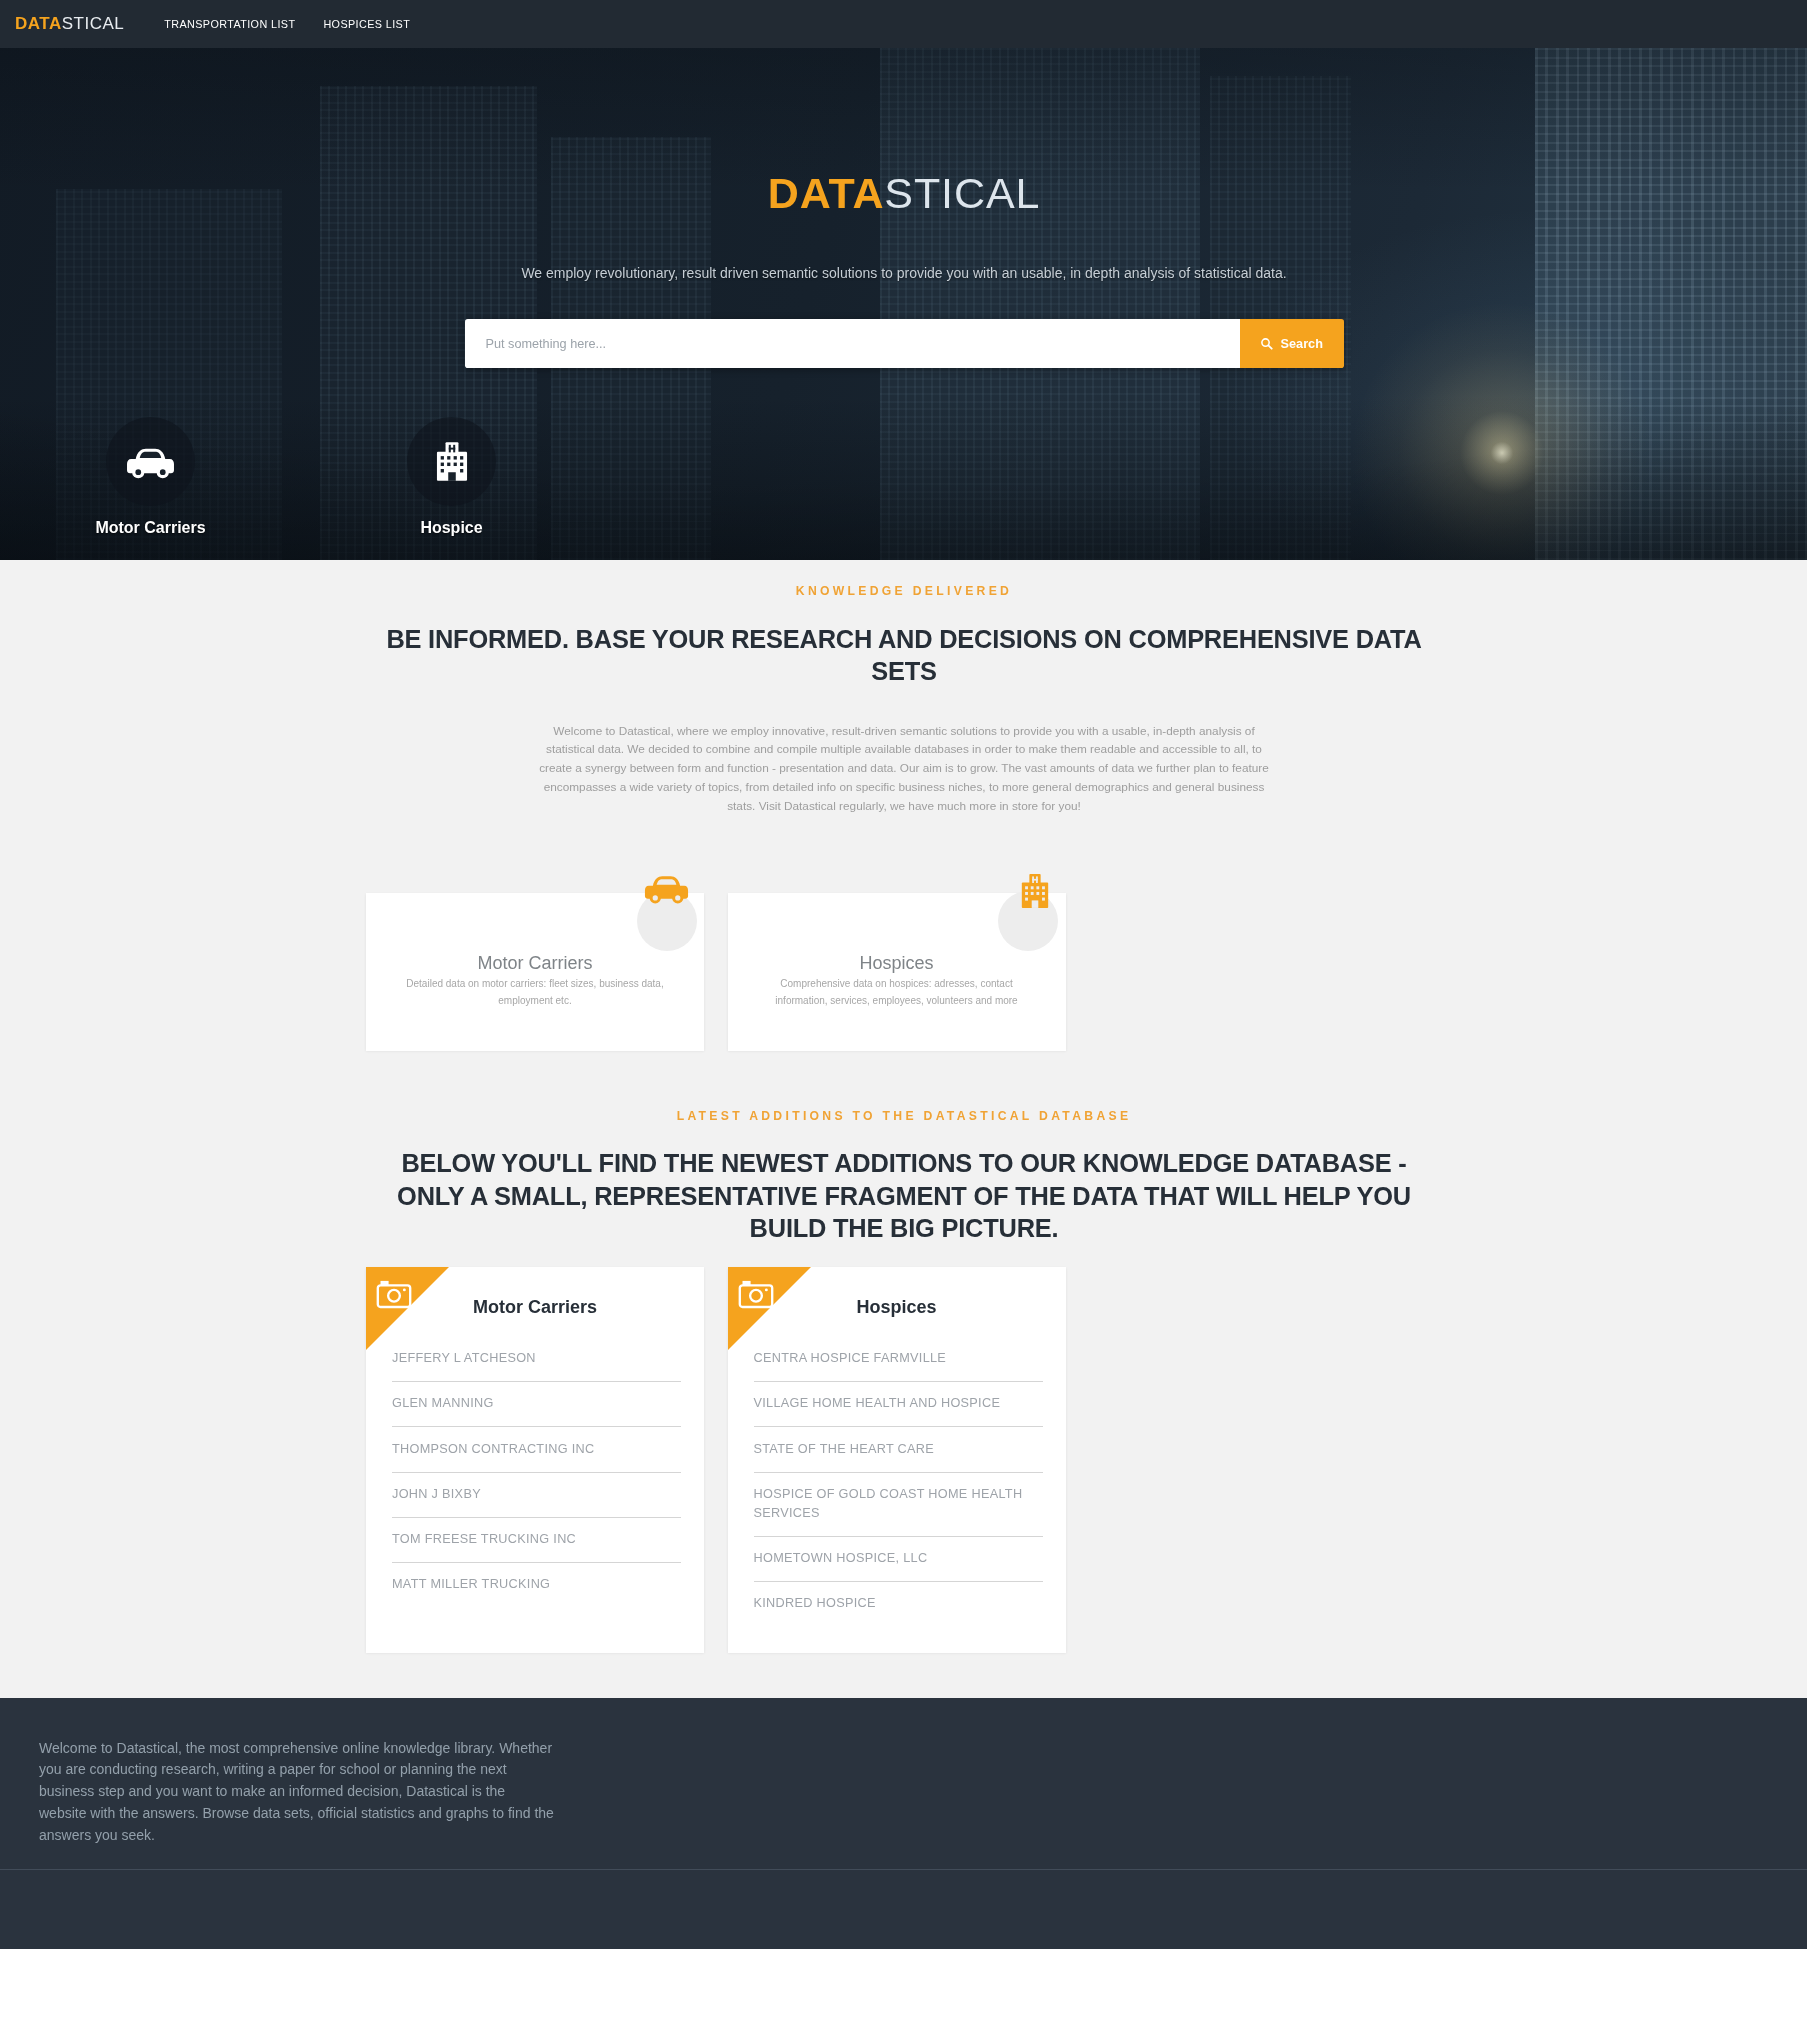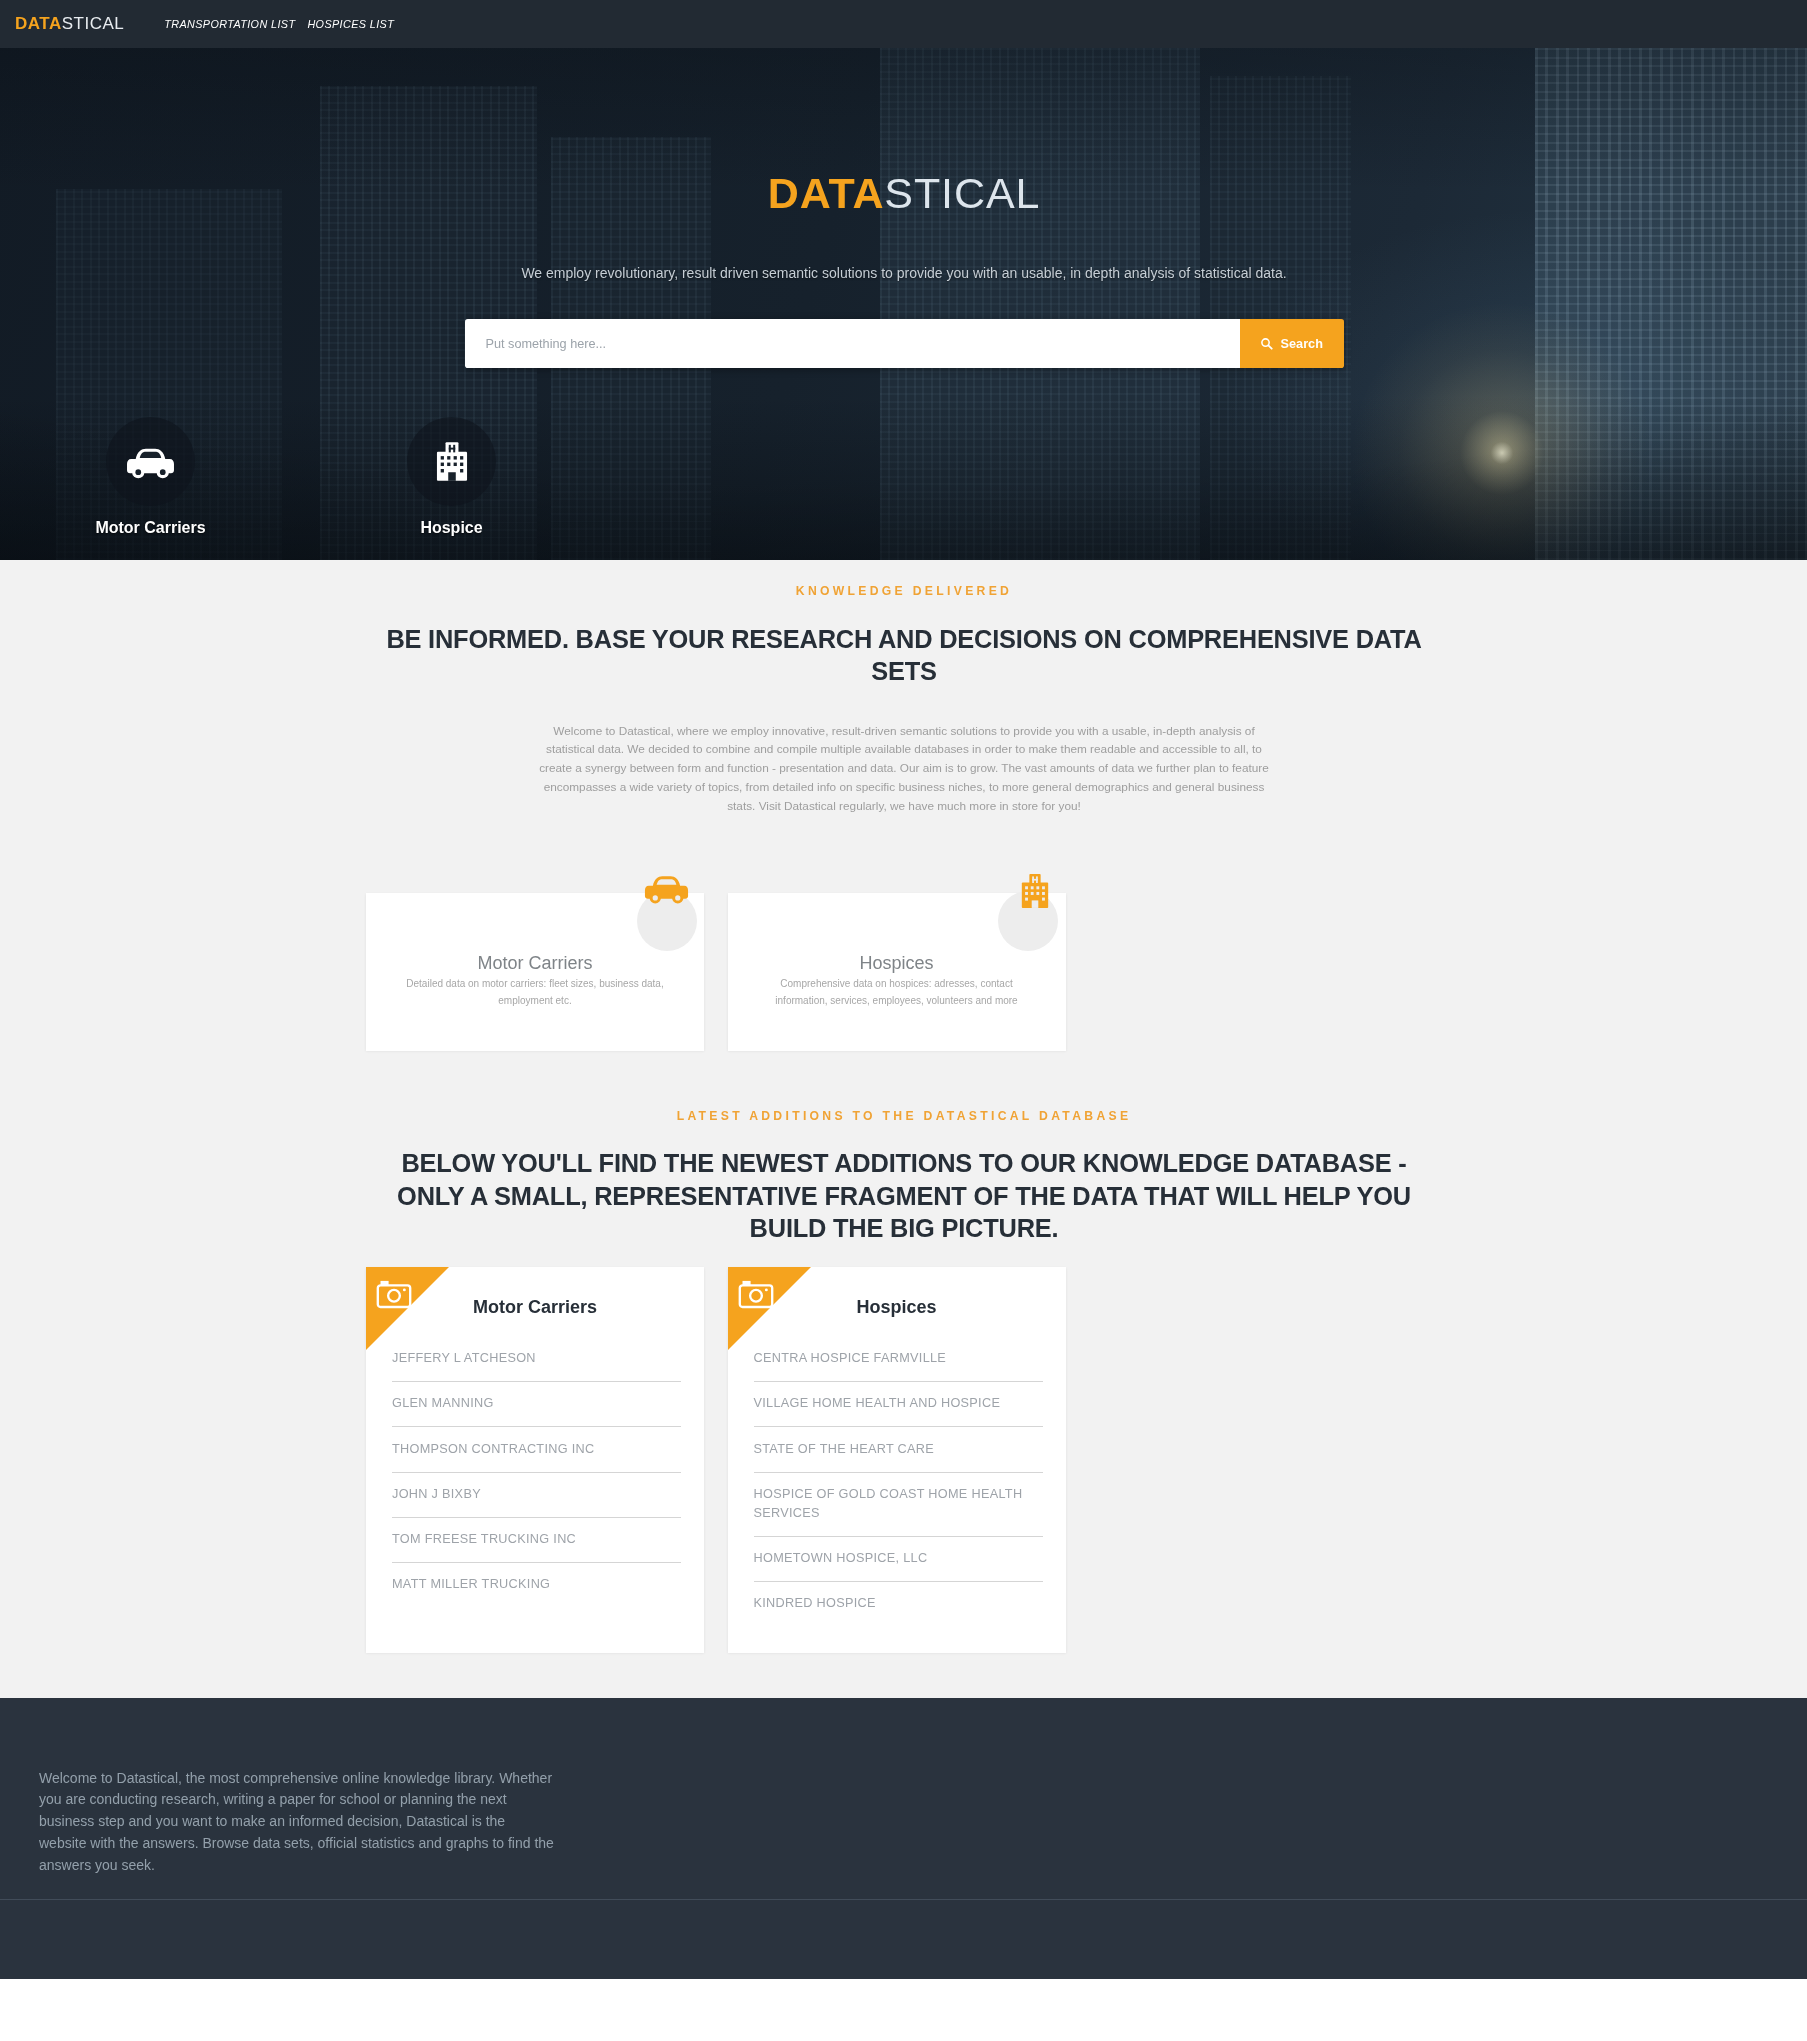--- a/index.html
+++ b/index.html
@@ -12,21 +12,21 @@
   a { text-decoration:none; cursor:pointer; }
 
   
   .navbar {
     height:48px; background:#222A33; display:flex; align-items:center;
     padding:0 15px; position:relative; z-index:5;
   }
   .brand { font-size:17px; letter-spacing:0.5px; cursor:pointer; }
   .brand .b-bold { color:#F5A31E; font-weight:700; }
   .brand .b-light { color:#E9EDF1; font-weight:300; }
-  .nav-links { display:flex; gap:12px; margin-left:40px;font-style:italic; }
+  .nav-links { display:flex; gap:28px; margin-left:40px; }
   .nav-links a {
     color:#FFFFFF; font-size:10.8px; letter-spacing:0.4px; font-weight:400;
   }
 
   
   .hero {
     position:relative; height:512px; overflow:hidden;
     background:linear-gradient(105deg,#121B25 0%,#16212C 45%,#1C2936 75%,#20303E 88%,#15202B 100%);
   }
   .bld {
@@ -136,21 +136,21 @@
   .list-title { text-align:center; font-size:18px; font-weight:700; color:#272F38; padding:30px 0 11.3px; }
   .list-items { padding:7.5px 22.6px 9.4px 26px; }
   .list-item {
     font-size:12.7px; color:#9EA3A9; letter-spacing:0.3px; line-height:1.5;
     padding:12.2px 0 13px; border-bottom:0.9px solid #D5D5D5; cursor:pointer;
   }
   .list-item:last-child { border-bottom:none; }
 
   
   footer { background:#2A333E; }
-  .footer-top { padding:70px 39px 0; }
+  .footer-top { padding:40px 39px 0; }
   .footer-about { max-width:516px; color:#93A0AB; font-size:14px; line-height:1.55; }
   .footer-contact { margin-top:21px; color:#93A0AB; font-size:14px; }
   .footer-divider { margin-top:22.6px; border-top:0.9px solid #414C59; }
   .bottom-bar { display:flex; padding-top:17px; height:79px; align-items:flex-start; }
 </style>
 </head>
 <body>
 
 <nav class="navbar">
   <div class="brand">

